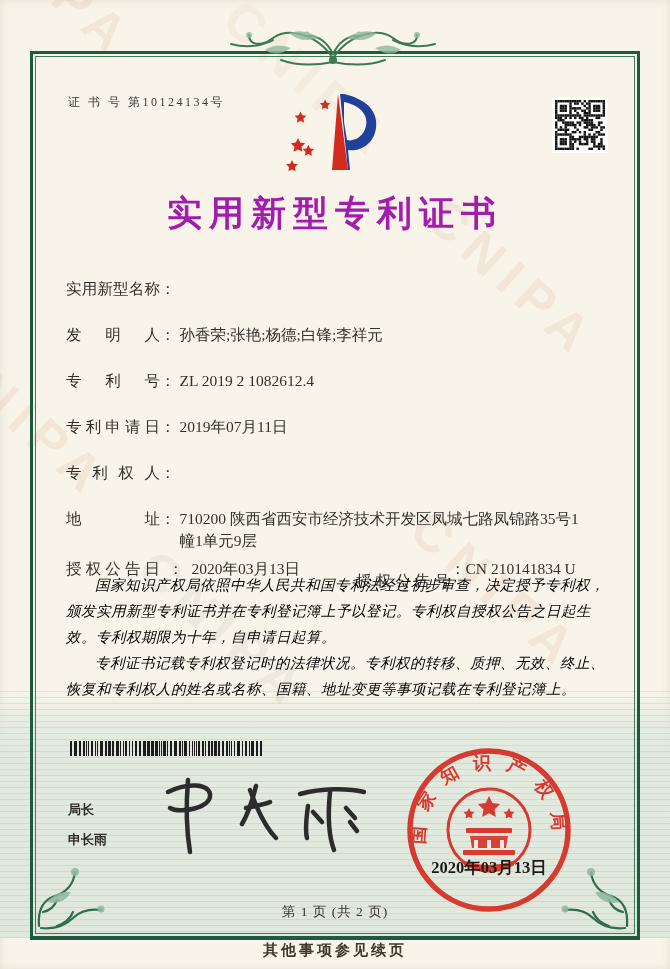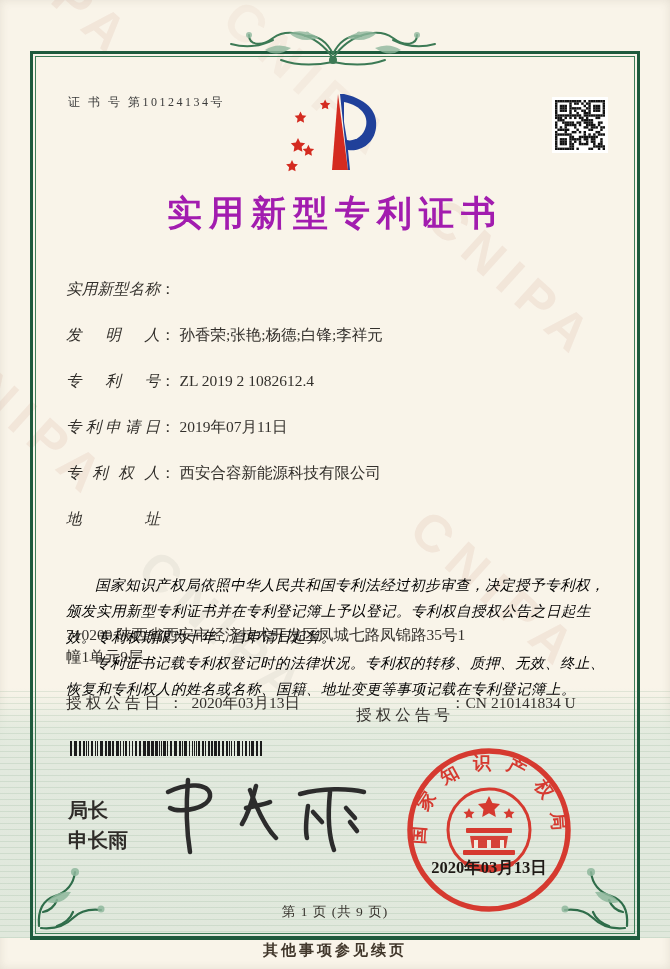--- a/index.html
+++ b/index.html
@@ -22,36 +22,36 @@
   .ornament{position:absolute;pointer-events:none;}
   
   .cert-no{position:absolute;left:68px;top:94px;font-size:12px;letter-spacing:2.5px;color:#3a3a3a;}
   .logo{position:absolute;left:278px;top:92px;}
   .qr{position:absolute;left:552px;top:97px;background:#fff;padding:3px;}
   .title{position:absolute;left:0;right:0;top:190px;text-align:center;
          font-size:35px;font-weight:bold;letter-spacing:7px;color:#a21caf;}
   
   .fields{position:absolute;left:66px;top:278px;width:540px;font-size:15.5px;color:#33302c;}
   .frow{display:flex;margin-bottom:24px;line-height:22px;}
-  .frow .label{display:inline-block;width:94px;flex:0 0 94px;text-align:justify;text-align-last:justify;font-style:italic;}
+  .frow .label{display:inline-block;width:94px;flex:0 0 94px;text-align:justify;text-align-last:justify;}
   .frow .colon{flex:0 0 auto;margin-right:4px;}
   .frow .value{flex:1 1 auto;}
-  .frow.r-addr{margin-bottom:24px;flex-direction:column;}
+  .frow.r-addr{margin-bottom:6px;}
   .frow.r-addr .value{max-width:402px;}
   .grant-pair{display:flex;line-height:22px;gap:8px;}
   .pair2{margin-left:48px;display:flex;}
   .pair2 .label{width:94px;flex:0 0 94px;display:inline-block;text-align:justify;text-align-last:justify;margin-top:12px;}
   
   .body-text{position:absolute;left:66px;right:64px;top:572px;font-size:14.5px;
              line-height:26px;color:#000000;letter-spacing:.5px;font-style:italic;}
   .body-text p{margin:0;text-indent:2em;}
   
   .barcode{position:absolute;left:70px;top:741px;}
   .signer{position:absolute;left:68px;top:795px;font-family:"Liberation Sans",sans-serif;
-          font-size:20px;font-weight:bold;color:#2e2b28;line-height:30px;}
+          font-size:13px;font-weight:bold;color:#2e2b28;line-height:30px;}
   .signature{position:absolute;left:150px;top:762px;}
   .seal{position:absolute;left:400px;top:742px;}
   .page-footer{position:absolute;left:0;right:0;top:903px;text-align:center;
                font-size:13.5px;color:#38342e;letter-spacing:1px;}
   .cont-note{position:absolute;left:0;right:0;top:941px;text-align:center;
              font-size:15px;color:#41372b;letter-spacing:3px;font-weight:bold;}
 </style>
 </head>
 <body>
 
@@ -413,21 +413,20 @@
       <span class="value">ZL 2019 2 1082612.4</span>
     </div>
     <div class="frow">
       <span class="label">专利申请日</span>
         <span class="colon">：</span>
       <span class="value">2019年07月11日</span>
     </div>
     <div class="frow">
       <span class="label">专利权人</span>
         <span class="colon">：</span>
-      <span class="value">西安合容新能源科技有限公司</span>
     </div>
     <div class="frow r-addr">
       <span class="label">地址</span>
         <span class="colon">：</span>
       <span class="value">710200 陕西省西安市经济技术开发区凤城七路凤锦路35号1幢1单元9层</span>
     </div>
     <div class="grant-pair">
       <span class="label" style="width:94px;flex:0 0 94px;display:inline-block;text-align:justify;text-align-last:justify;">授权公告日</span>
         <span class="colon">：</span>
       <span class="value">2020年03月13日</span>
@@ -542,16 +541,16 @@
         <rect x="74" y="98" width="4" height="8" fill="#f3ece0"></rect>
         <rect x="87" y="98" width="4" height="8" fill="#f3ece0"></rect>
         <rect x="100" y="98" width="4" height="8" fill="#f3ece0"></rect>
         <rect x="63" y="108" width="52" height="5" rx="1"></rect>
         <path d="M62 118 q27 10 54 0 l-3 6 q-24 8 -48 0 z"></path>
       </g>
     </g>
     <text x="89" y="131" text-anchor="middle" font-size="16.5" font-weight="bold" fill="#1f1a16" font-family="Liberation Serif, DejaVu Serif, serif">2020年03月13日</text>
   </svg>
 
-  <div class="page-footer">第 1 页 (共 9 页)</div>
+  <div class="page-footer">第 1 页 (共 2 页)</div>
   <div class="cont-note">其他事项参见续页</div>
 
 </div>
 
 </body></html>

